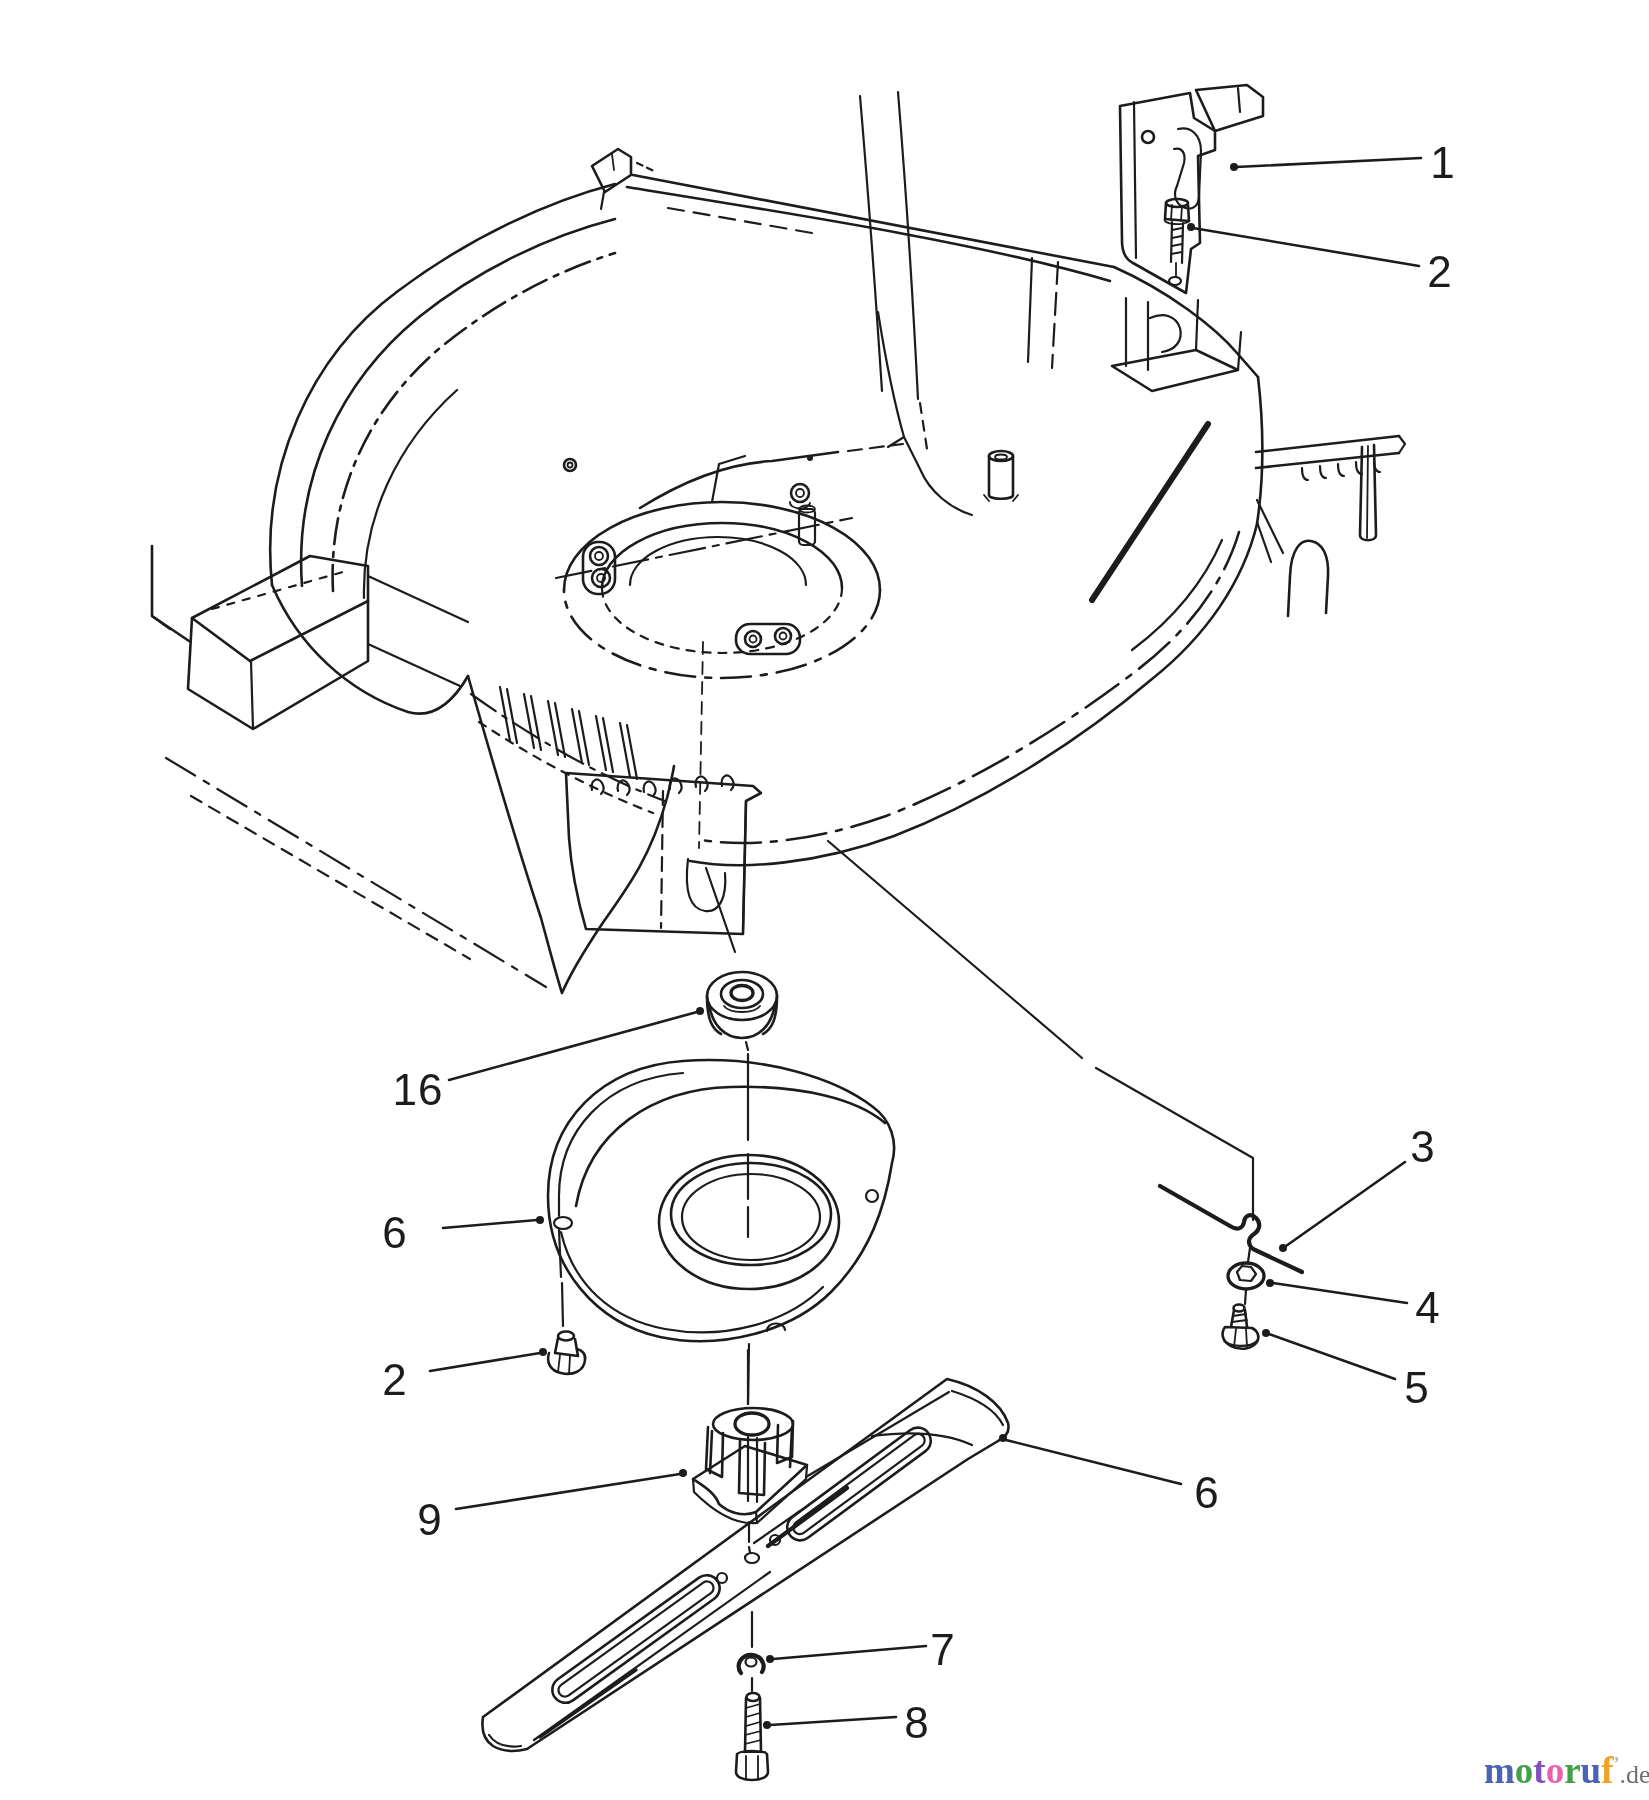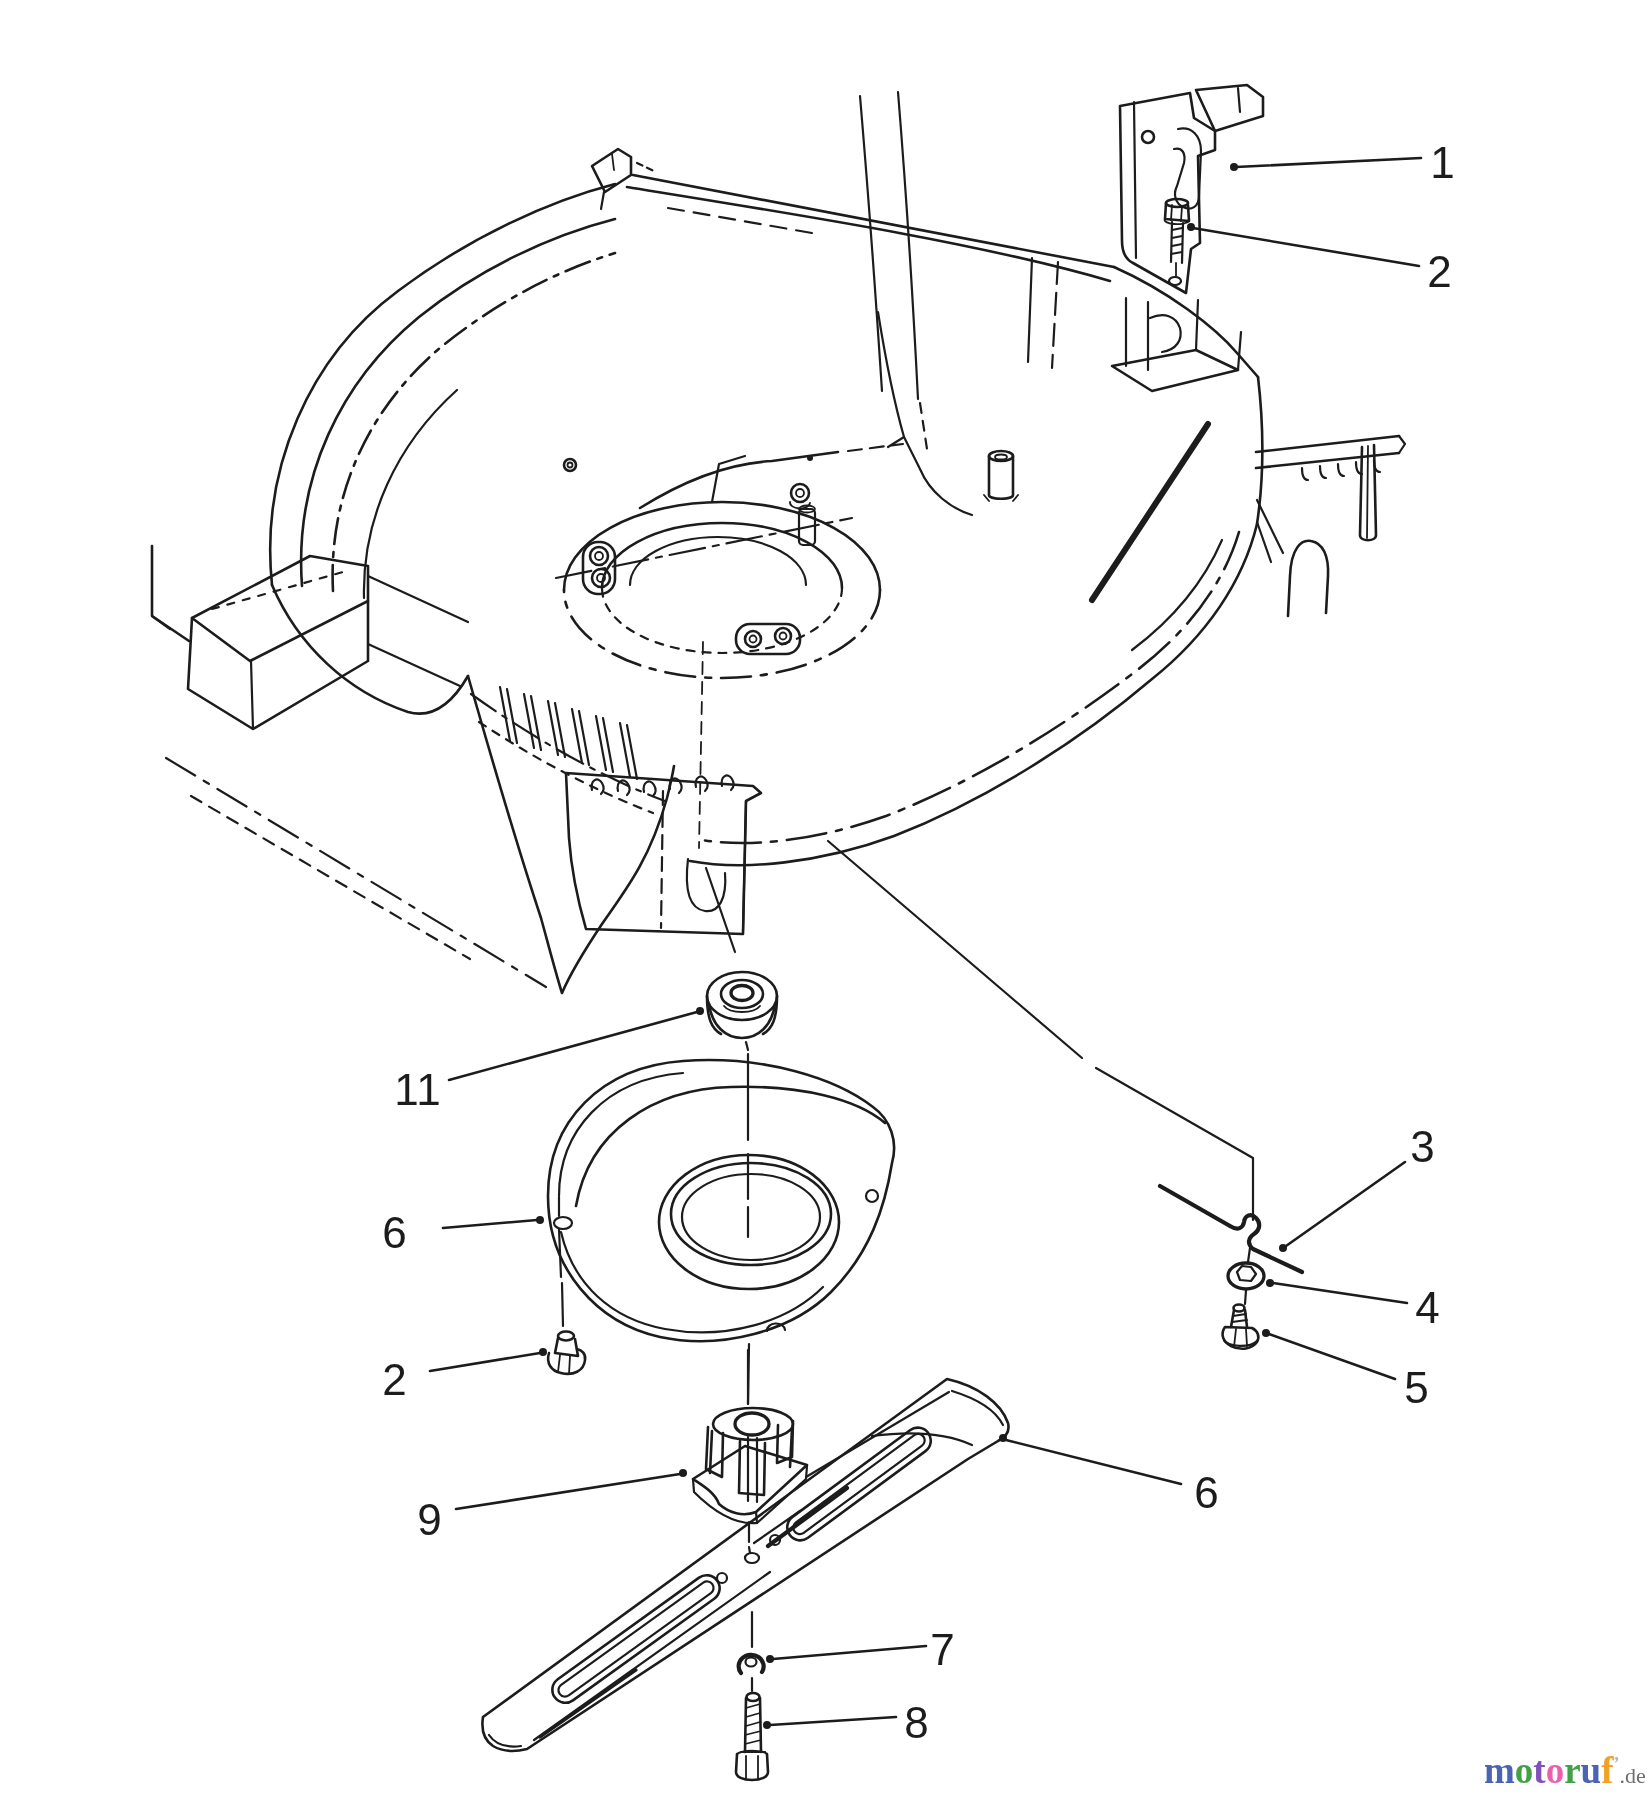--- a/index.html
+++ b/index.html
@@ -14,21 +14,21 @@
   #art .dot{fill:#1c1c1c;stroke:none;}
   .callout{
     position:absolute;transform:translate(-50%,-50%);
     font-size:44px;color:#1c1c1c;letter-spacing:1px;white-space:nowrap;
     font-family:"Liberation Sans",sans-serif;
   }
   #watermark{
     position:absolute;left:1484px;top:1752px;white-space:nowrap;
     font-family:"Liberation Serif",serif;font-size:37px;font-weight:bold;line-height:1;
   }
-  #watermark .tld{font-size:22px;font-weight:normal;}
+  #watermark .tld{font-size:26px;font-weight:normal;}
 </style>
 </head>
 <body>
 
 <div id="stage">
 
   <svg id="art" viewBox="0 0 1649 1800">
 
     <g>
       <path d="M 272,585 C 260,468 310,356 398,291 C 470,237 549,201 615,184"></path>
@@ -309,19 +309,19 @@
   <div class="callout" style="left:1440px;top:272px">2</div>
   <div class="callout" style="left:1423px;top:1147px">3</div>
   <div class="callout" style="left:1428px;top:1308px">4</div>
   <div class="callout" style="left:1417px;top:1388px">5</div>
   <div class="callout" style="left:1207px;top:1493px">6</div>
   <div class="callout" style="left:943px;top:1650px">7</div>
   <div class="callout" style="left:917px;top:1723px">8</div>
   <div class="callout" style="left:430px;top:1520px">9</div>
   <div class="callout" style="left:395px;top:1233px">6</div>
   <div class="callout" style="left:395px;top:1380px">2</div>
-  <div class="callout" style="left:418px;top:1090px">11</div>
+  <div class="callout" style="left:418px;top:1090px">16</div>
 
   <div id="watermark">
     <span style="color:#4a63b4">m</span><span style="color:#41a048">o</span><span style="color:#8050bd">t</span><span style="color:#ec5fae">o</span><span style="color:#41a048">r</span><span style="color:#4a63b4">u</span><span style="color:#f0a126">f</span><span style="color:#b5b5b5;font-size:18px;vertical-align:super">’</span><span class="tld" style="color:#6e6e6e">.de</span>
   </div>
 
 </div>
 
 </body></html>

